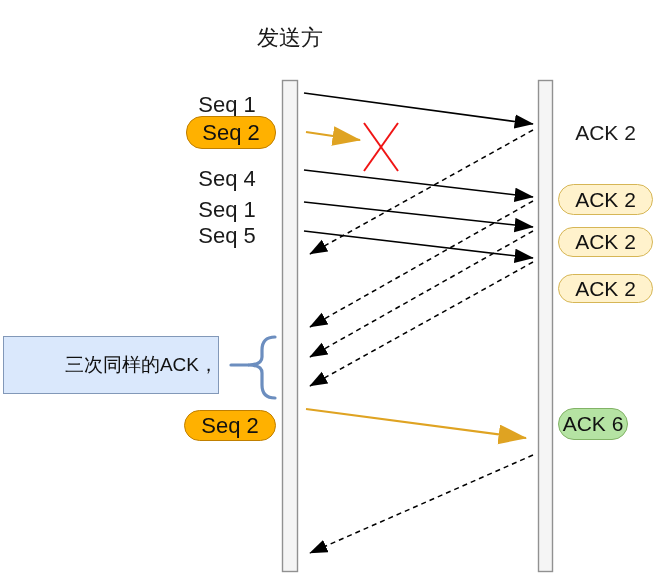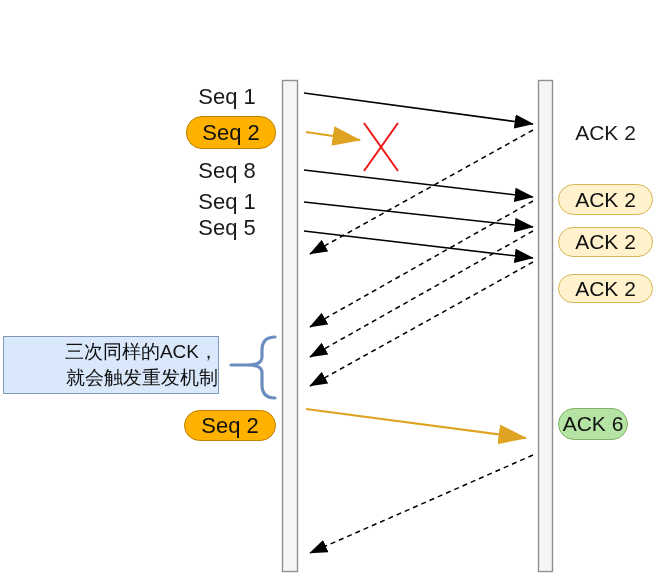--- a/index.html
+++ b/index.html
@@ -28,20 +28,21 @@
     white-space: nowrap;
   }
   .seq-label {
     font-size: 22px;
     color: #1a1a1a;
     text-align: center;
     display: flex;
     align-items: center;
     justify-content: center;
     white-space: nowrap;
+    margin-top: 8px;
   }
   .tag {
     display: flex;
     align-items: center;
     justify-content: center;
     font-size: 22px;
     color: #111111;
     white-space: nowrap;
     border-radius: 16px;
   }
@@ -112,33 +113,33 @@
     <line x1="533" y1="262" x2="310" y2="386" stroke="#000" stroke-width="1.5" stroke-dasharray="5,4" marker-end="url(#ah-black)"></line>
 
     <line x1="306" y1="409" x2="526" y2="438" stroke="#dfa322" stroke-width="2.2" marker-end="url(#ah-orange)"></line>
 
     <line x1="533" y1="455" x2="310" y2="553" stroke="#000" stroke-width="1.5" stroke-dasharray="5,4" marker-end="url(#ah-black)"></line>
 
     <path d="M275,337 Q262,337 262,350 L262,357 Q262,365 248,365 Q262,365 262,373 L262,385 Q262,398 275,398" fill="none" stroke="#6c8ebf" stroke-width="3.2" stroke-linecap="round"></path>
     <line x1="231" y1="365" x2="248" y2="365" stroke="#6c8ebf" stroke-width="3.2" stroke-linecap="round"></line>
   </svg>
 
+  <div class="abs title" style="left:237px; top:23px; width:106px;">发送方</div>
 
   <div class="abs seq-label" style="left:182px; top:83px;  width:90px; height:27px;">Seq 1</div>
   <div class="abs tag orange" style="left:186px; top:116px; width:90px; height:33px;">Seq 2</div>
-  <div class="abs seq-label" style="left:182px; top:157px; width:90px; height:27px;">Seq 8</div>
+  <div class="abs seq-label" style="left:182px; top:157px; width:90px; height:27px;">Seq 4</div>
   <div class="abs seq-label" style="left:182px; top:188px; width:90px; height:27px;">Seq 1</div>
   <div class="abs seq-label" style="left:182px; top:214px; width:90px; height:27px;">Seq 5</div>
 
   <div class="abs tag orange" style="left:184px; top:410px; width:92px; height:31px;">Seq 2</div>
 
   <div class="abs ack-plain" style="left:558px; top:121px; width:95px;">ACK 2</div>
   <div class="abs tag yellow" style="left:558px; top:184px; width:95px; height:31px;">ACK 2</div>
   <div class="abs tag yellow" style="left:558px; top:227px; width:95px; height:30px;">ACK 2</div>
   <div class="abs tag yellow" style="left:558px; top:274px; width:95px; height:29px;">ACK 2</div>
   <div class="abs tag green" style="left:558px; top:408px; width:70px; height:32px;">ACK 6</div>
 
   <div class="abs note-box" style="left:3px; top:336px; width:216px; height:58px;">
     <span>三次同样的ACK，</span>
-    <span>就会触发重发机制</span>
   </div>
 
 </div>
 
 </body></html>

